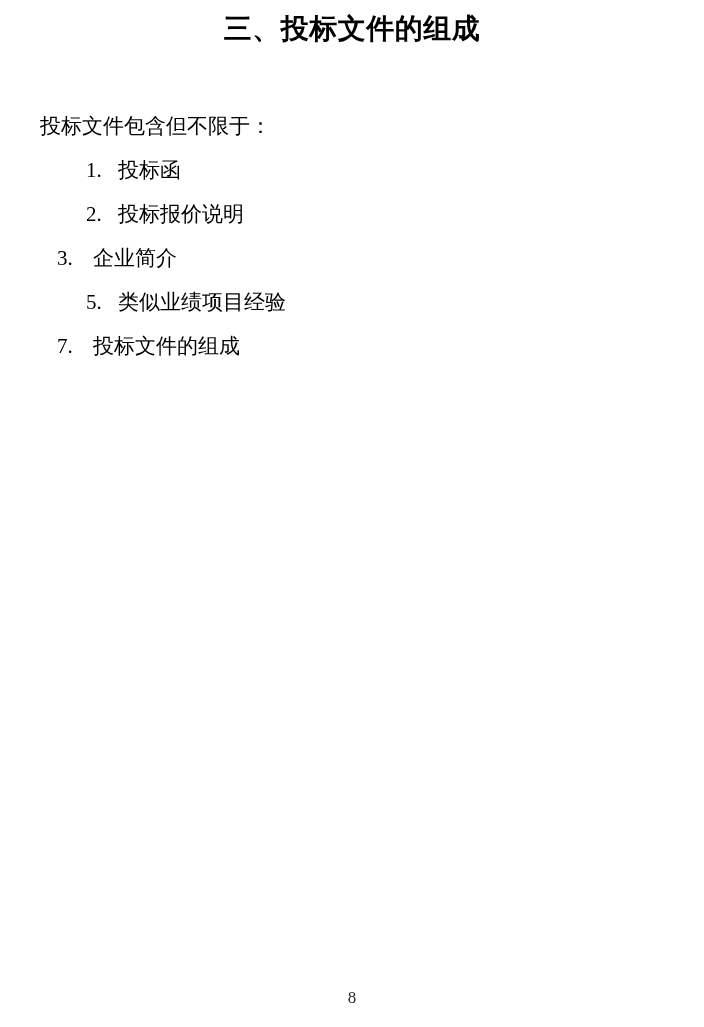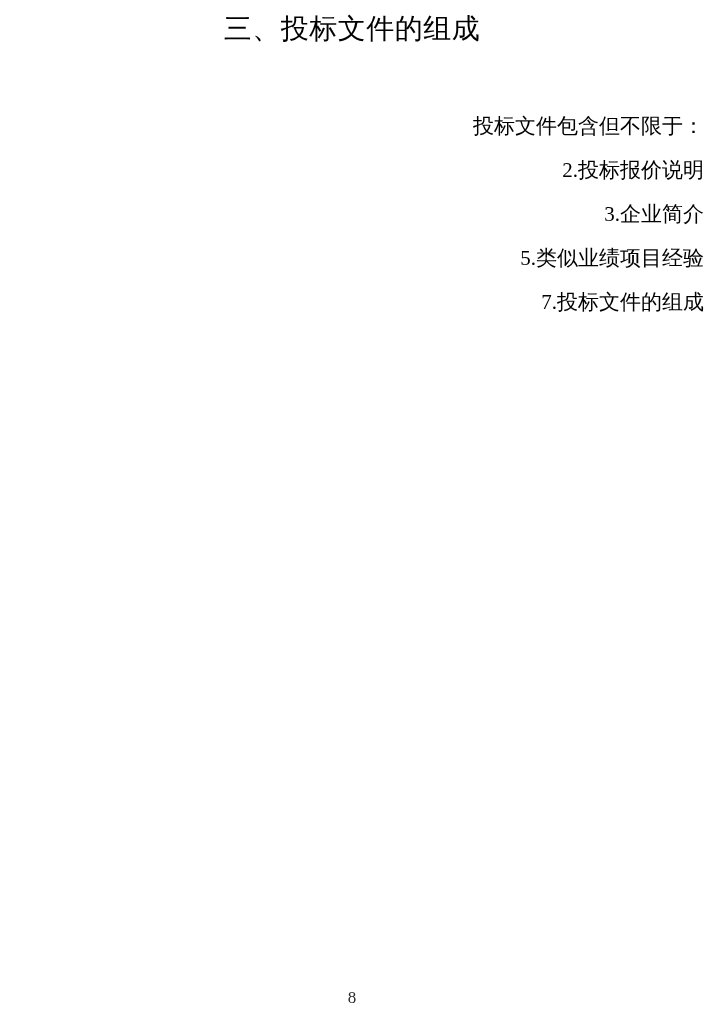--- a/index.html
+++ b/index.html
@@ -14,30 +14,29 @@
     background: #ffffff;
     color: #000000;
     font-family: "Liberation Serif", "DejaVu Serif", serif;
     overflow: hidden;
   }
   .doc-title {
     margin: 0;
     padding-top: 13px;
     font-size: 28px;
     line-height: 31px;
-    font-weight: normal;
+    font-weight: bold;
     text-align: center;
     letter-spacing: 0.5px;
   }
   .content {
     position: absolute;
     top: 104px;
     left: 0;
     right: 0;
-    text-align: right;
   }
   .row {
     height: 44px;
     line-height: 44px;
     font-size: 21px;
     white-space: nowrap;
   }
   .intro {
     padding-left: 40px;
   }
@@ -72,20 +71,23 @@
 <body>
 
 <div class="page">
 
   <h1 class="doc-title">三、投标文件的组成</h1>
 
   <div class="content">
 
     <div class="row intro">投标文件包含但不限于：</div>
 
+    <div class="row item indent-2">
+      <span class="num">1.</span><span class="txt">投标函</span>
+    </div>
 
     <div class="row item indent-2">
       <span class="num">2.</span><span class="txt">投标报价说明</span>
     </div>
 
     <div class="row item indent-1">
       <span class="num">3.</span><span class="txt">企业简介</span>
     </div>
 
 

